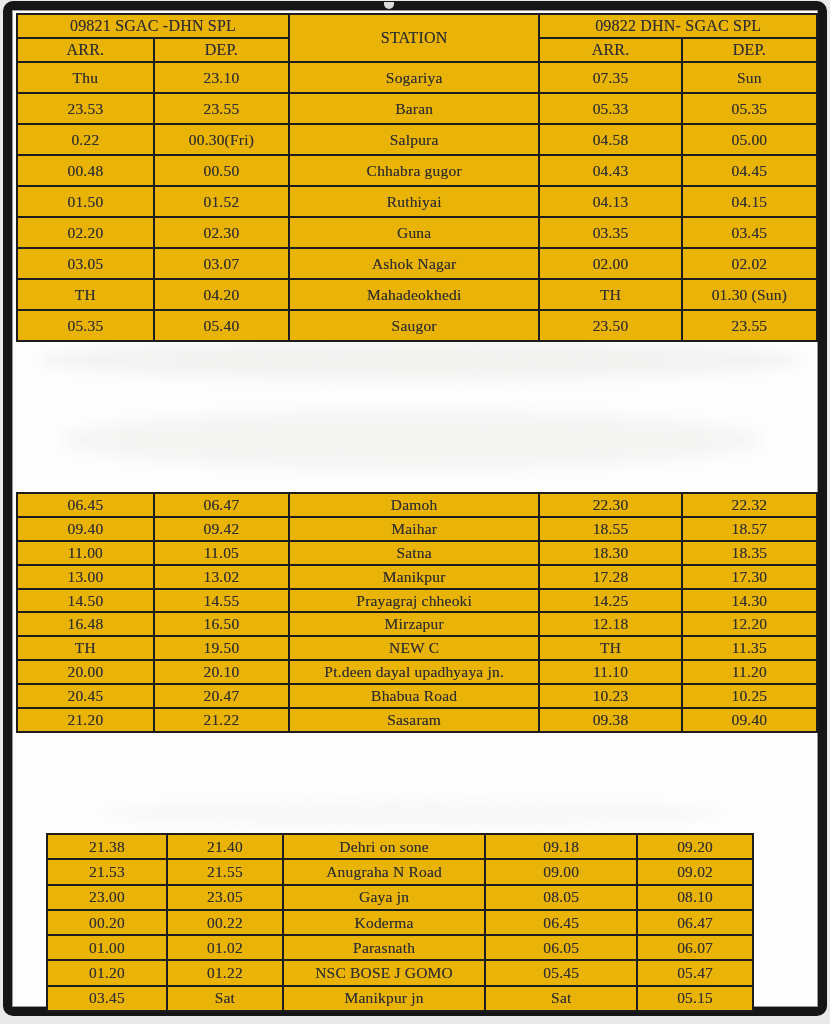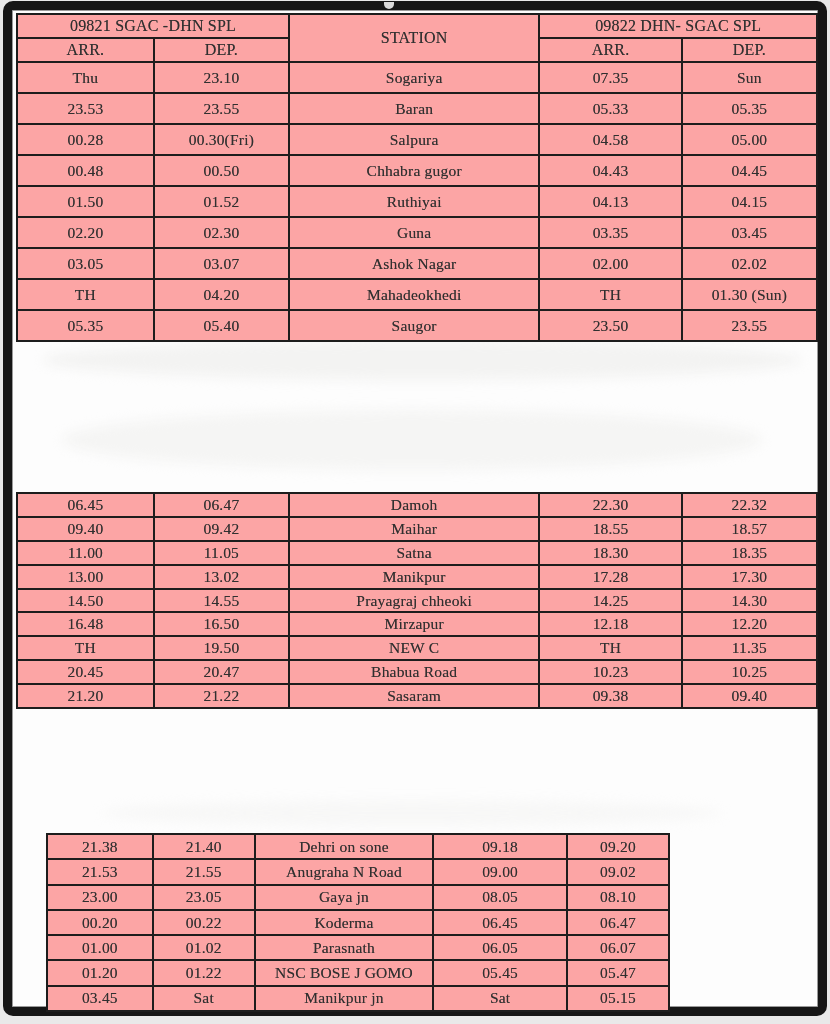--- a/index.html
+++ b/index.html
@@ -25,39 +25,39 @@
   .smudge { position:absolute; background:#f1f1f0; filter:blur(6px); border-radius:50%; }
   .sm1 { left:30px; top:330px; width:760px; height:40px; background:#f3f3f2; }
   .sm2 { left:50px; top:400px; width:700px; height:60px; background:#f5f5f4; }
   .sm3 { left:60px; top:500px; width:400px; height:30px; background:#f6f6f5; opacity:.5;}
   .sm4 { left:90px; top:790px; width:620px; height:26px; background:#f4f4f3; opacity:.6;}
 
   table.tt {
     position:absolute;
     border-collapse:collapse;
     table-layout:fixed;
-    background:#fca5a5;
+    background:#eab308;
   }
   table.tt th, table.tt td {
     border:2px solid #1d1d1d;
     text-align:center;
     vertical-align:middle;
     color:#303030;
     font-size:15.5px;
     letter-spacing:.2px;
     text-shadow:0 0 .6px rgba(40,40,40,.55);
     overflow:hidden; white-space:nowrap;
     padding:0 2px;
     font-weight:normal;
   }
   table.tt th { font-size:16px; }
 
   #table1 { left:16px; top:13px;  width:802px; }
   #table2 { left:16px; top:492px; width:802px; }
-  #table3 { left:46px; top:833px; width:624px; }
+  #table3 { left:46px; top:833px; width:708px; }
 
   #table1 thead tr { height:24px; }
   #table1 tbody tr { height:31px; }
   #table2 tbody tr { height:23.9px; }
   #table3 tbody tr { height:25.3px; }
 
   
   .cw1 col:nth-child(1){width:17.1%;} .cw1 col:nth-child(2){width:16.9%;}
   .cw1 col:nth-child(3){width:31.3%;} .cw1 col:nth-child(4){width:17.8%;}
   .cw1 col:nth-child(5){width:16.9%;}
@@ -106,21 +106,21 @@
         <td>Sun</td>
       </tr>
       <tr>
         <td>23.53</td>
         <td>23.55</td>
         <td>Baran</td>
         <td>05.33</td>
         <td>05.35</td>
       </tr>
       <tr>
-        <td>00.28</td>
+        <td>0.22</td>
         <td>00.30(Fri)</td>
         <td>Salpura</td>
         <td>04.58</td>
         <td>05.00</td>
       </tr>
       <tr>
         <td>00.48</td>
         <td>00.50</td>
         <td>Chhabra gugor</td>
         <td>04.43</td>
@@ -216,20 +216,27 @@
         <td>12.20</td>
       </tr>
       <tr>
         <td>TH</td>
         <td>19.50</td>
         <td>NEW C</td>
         <td>TH</td>
         <td>11.35</td>
       </tr>
       <tr>
+        <td>20.00</td>
+        <td>20.10</td>
+        <td>Pt.deen dayal upadhyaya jn.</td>
+        <td>11.10</td>
+        <td>11.20</td>
+      </tr>
+      <tr>
         <td>20.45</td>
         <td>20.47</td>
         <td>Bhabua Road</td>
         <td>10.23</td>
         <td>10.25</td>
       </tr>
       <tr>
         <td>21.20</td>
         <td>21.22</td>
         <td>Sasaram</td>

